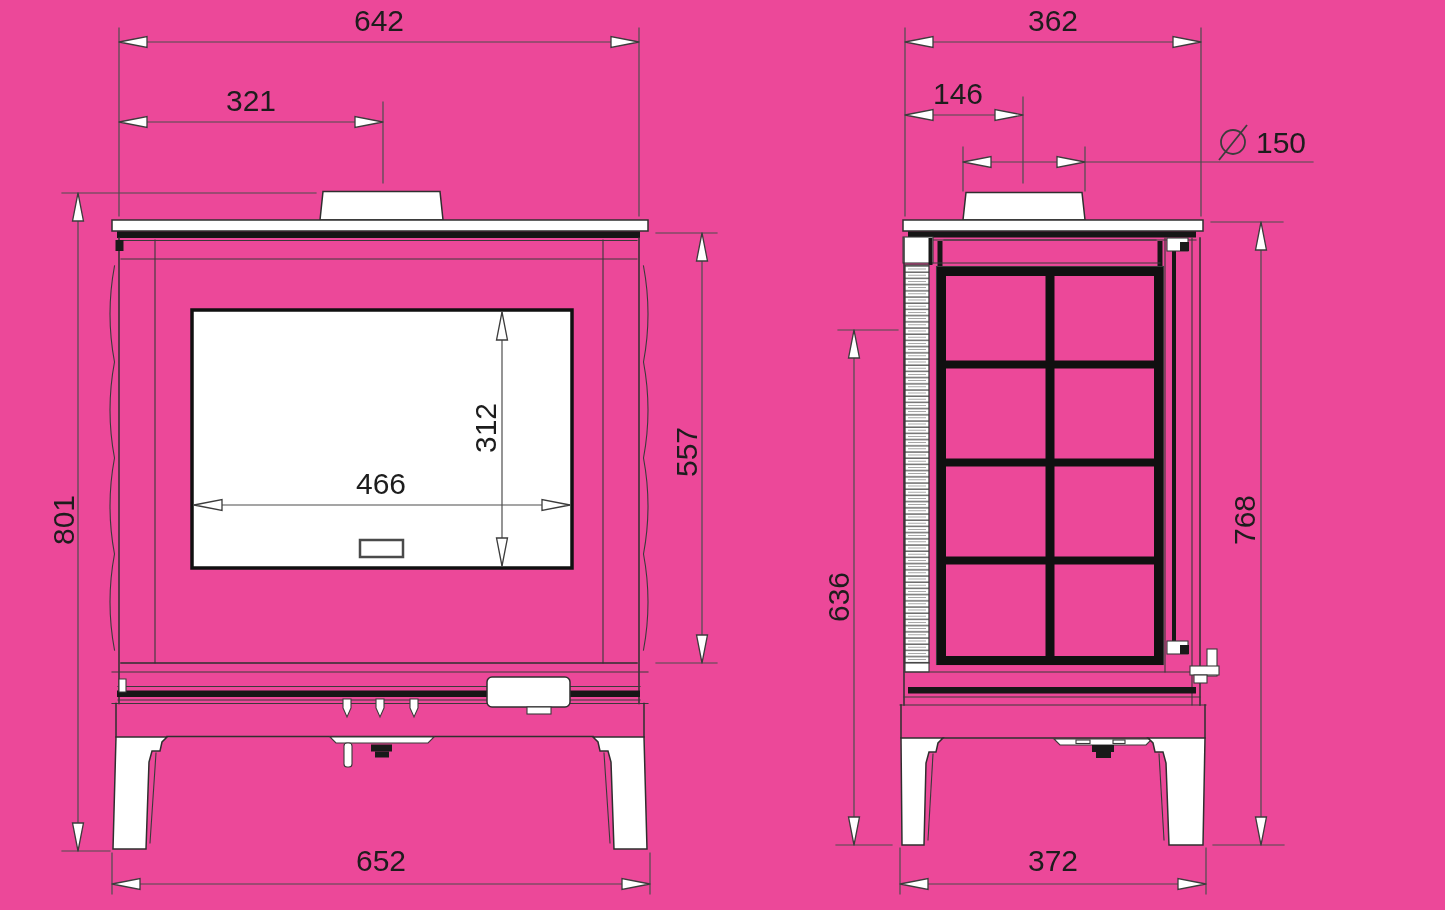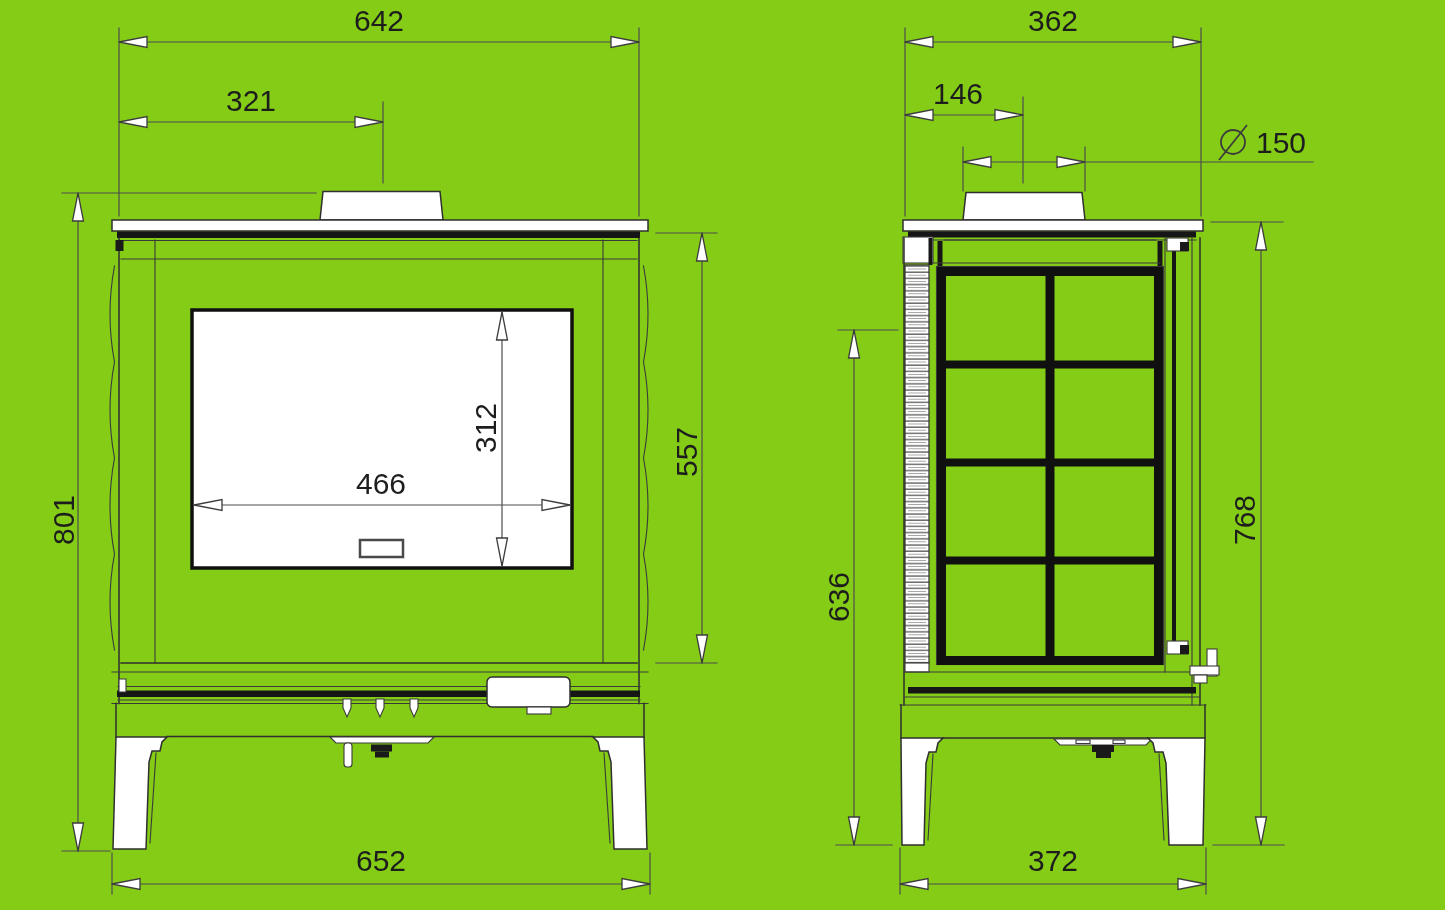--- a/index.html
+++ b/index.html
@@ -1,16 +1,16 @@
 <!DOCTYPE html>
 <html><head>
 <meta charset="utf-8">
 <style>
   html,body{margin:0;padding:0;background:#ffffff;}
-  .stage{position:relative;width:1445px;height:910px;background:#84cc16;overflow:hidden;
+  .stage{position:relative;width:1445px;height:910px;background:#ec4899;overflow:hidden;
          font-family:"Liberation Sans", sans-serif;}
   svg{display:block}
   .ol{stroke:#2f2f2f;stroke-width:1.5;fill:none;stroke-linecap:square;}
   .thin{stroke:#3a3a3a;stroke-width:1.1;fill:none;stroke-linecap:square;}
   .thick{fill:#161616;stroke:none;}
   .wfill{fill:#ffffff;}
   .dim{stroke:#4d4d4d;stroke-width:1.2;fill:none;stroke-linecap:square;}
   .arr{fill:#ffffff;stroke:#3c3c3c;stroke-width:1.3;stroke-linejoin:miter;}
   .dimtxt{font-size:30px;fill:#1d1d1d;}
   .glass{stroke:#101010;stroke-width:3.5;fill:#ffffff;}

